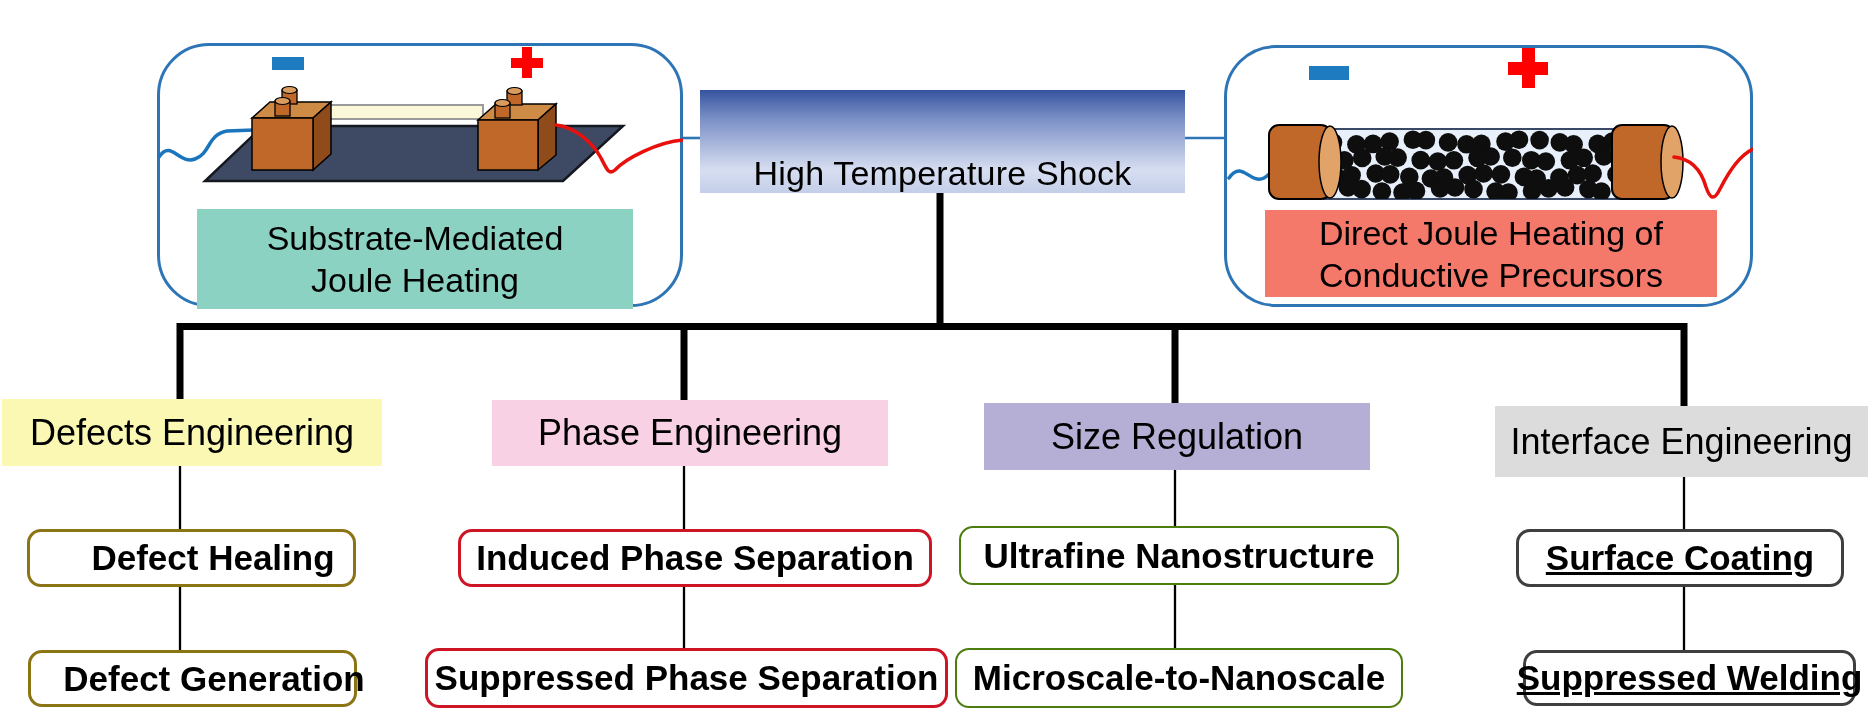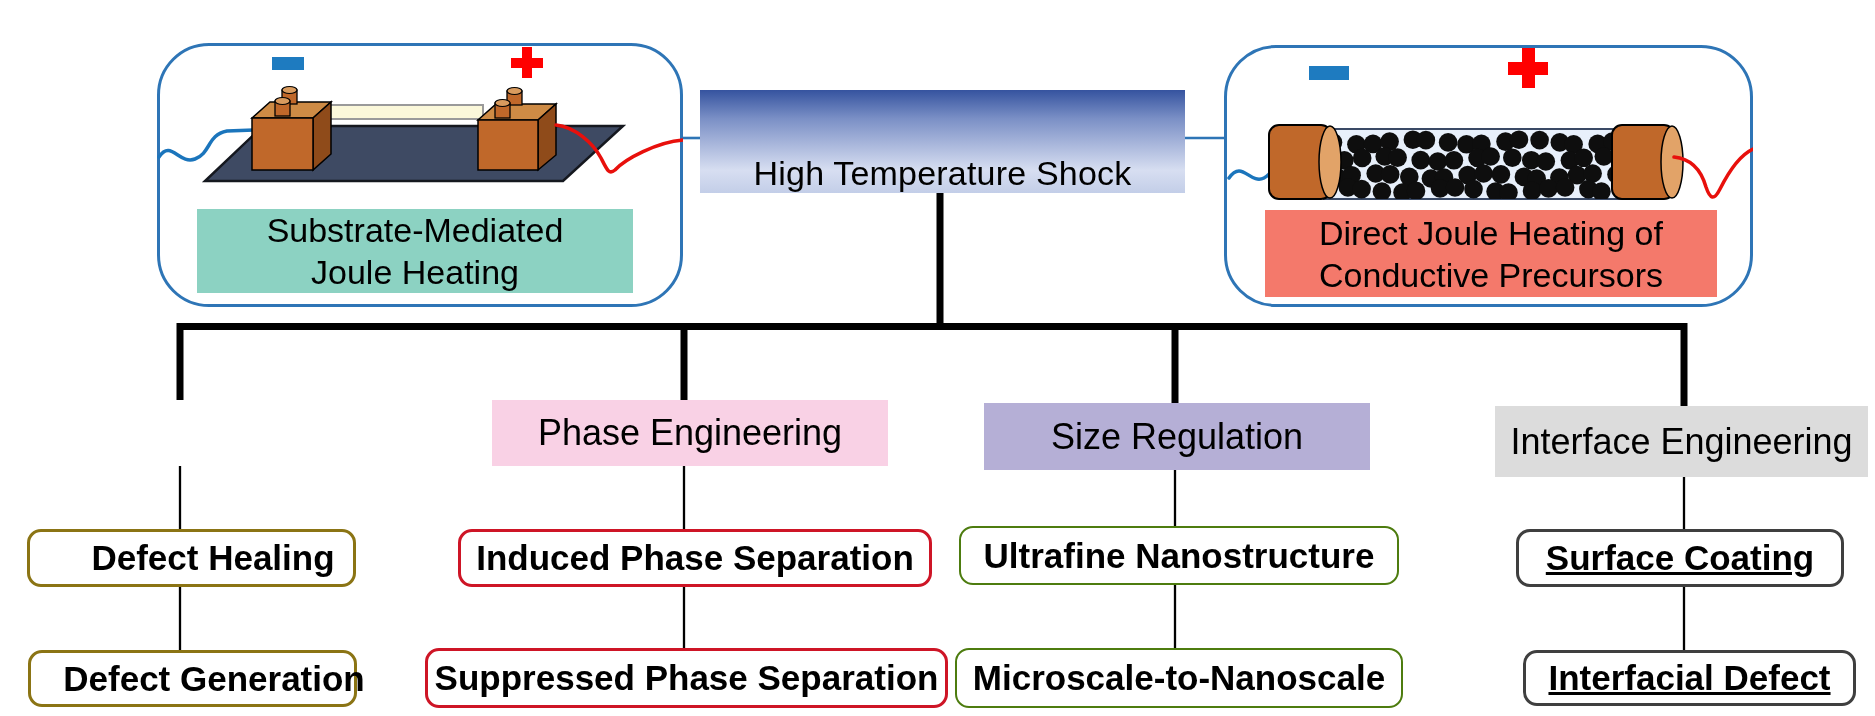--- a/index.html
+++ b/index.html
@@ -15,21 +15,21 @@
 
   
   #hts-box{left:700px;top:90px;width:485px;height:103px;
     background:linear-gradient(180deg,#35539F 0%,#7B90C6 28%,#D7DEF1 78%,#C3CEE8 100%);
     display:flex;align-items:flex-end;justify-content:center;
     font-size:34px;letter-spacing:.2px;}
 
   
   .method-label{position:absolute;display:flex;flex-direction:column;align-items:center;justify-content:center;
     font-size:34px;line-height:42px;text-align:center;}
-  #left-method-label{left:197px;top:209px;width:436px;height:84px;background:#8CD2C2;}
+  #left-method-label{left:197px;top:209px;width:436px;height:100px;background:#8CD2C2;}
   #right-method-label{left:1265px;top:210px;width:452px;height:87px;background:#F4796B;}
 
   
   .minus-bar{position:absolute;background:#1E7BC0;}
   .plus-sign{position:absolute;}
   .plus-sign span{position:absolute;background:#FF0000;}
 
   
   .branch-header{position:absolute;display:flex;align-items:center;justify-content:center;
     font-size:36px;white-space:nowrap;}
@@ -221,20 +221,23 @@
   <div class="plus-sign" style="left:1508px;top:48px;width:40px;height:40px;">
     <span style="left:0;top:13.5px;width:40px;height:13px;"></span>
     <span style="left:13.5px;top:0;width:13px;height:40px;"></span>
   </div>
 
   <div class="method-label" id="right-method-label">
     <span>Direct Joule Heating of</span>
     <span>Conductive Precursors</span>
   </div>
 
+  <div class="branch-header" id="bh-0">
+    <span>Defects Engineering</span>
+  </div>
   <div class="branch-header" id="bh-1">
     <span>Phase Engineering</span>
   </div>
   <div class="branch-header" id="bh-2">
     <span>Size Regulation</span>
   </div>
   <div class="branch-header" id="bh-3">
     <span>Interface Engineering</span>
   </div>
 
@@ -253,16 +256,16 @@
   <div class="outcome ob-teal" id="ob-2-0">
     <span>Ultrafine Nanostructure</span>
   </div>
   <div class="outcome ob-teal" id="ob-2-1">
     <span>Microscale-to-Nanoscale</span>
   </div>
   <div class="outcome ob-dark" id="ob-3-0">
     <span>Surface Coating</span>
   </div>
   <div class="outcome ob-dark" id="ob-3-1">
-    <span>Interfacial Defect</span>
+    <span>Suppressed Welding</span>
   </div>
 
 </div>
 
 </body></html>

